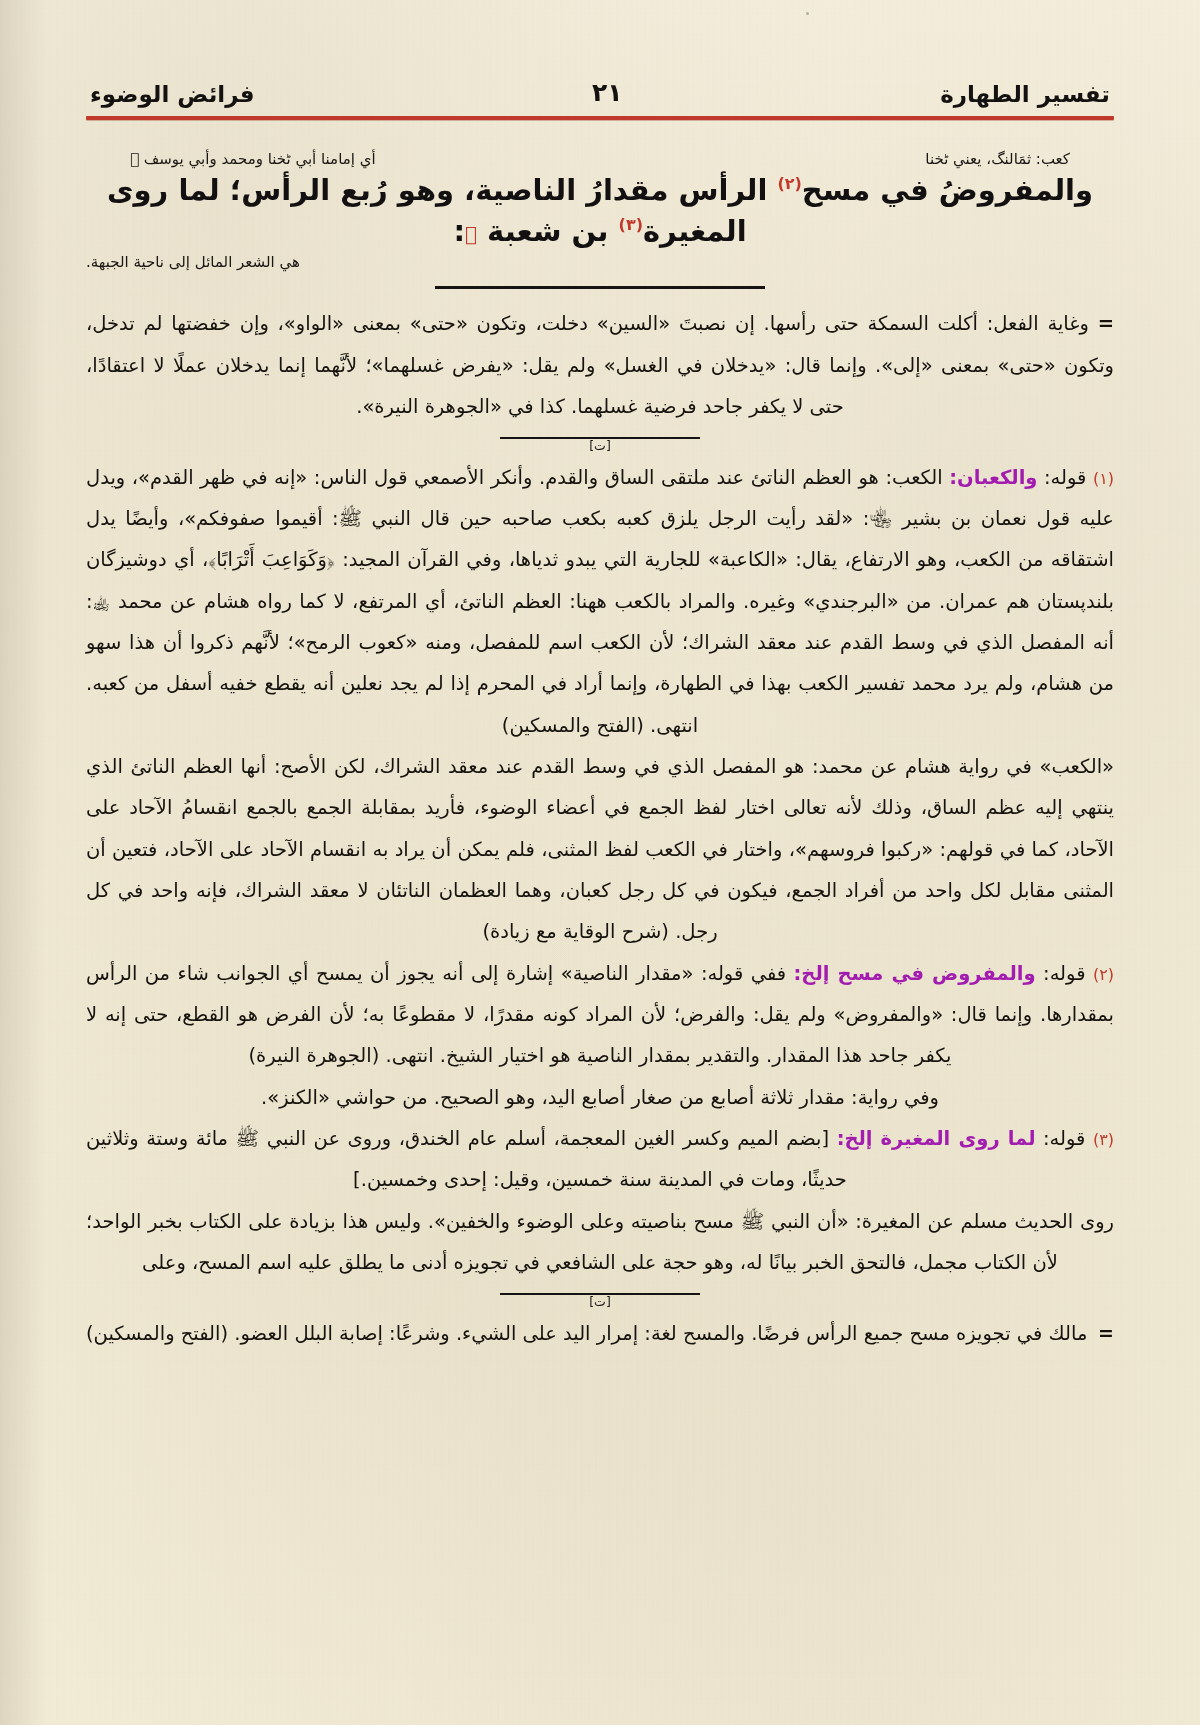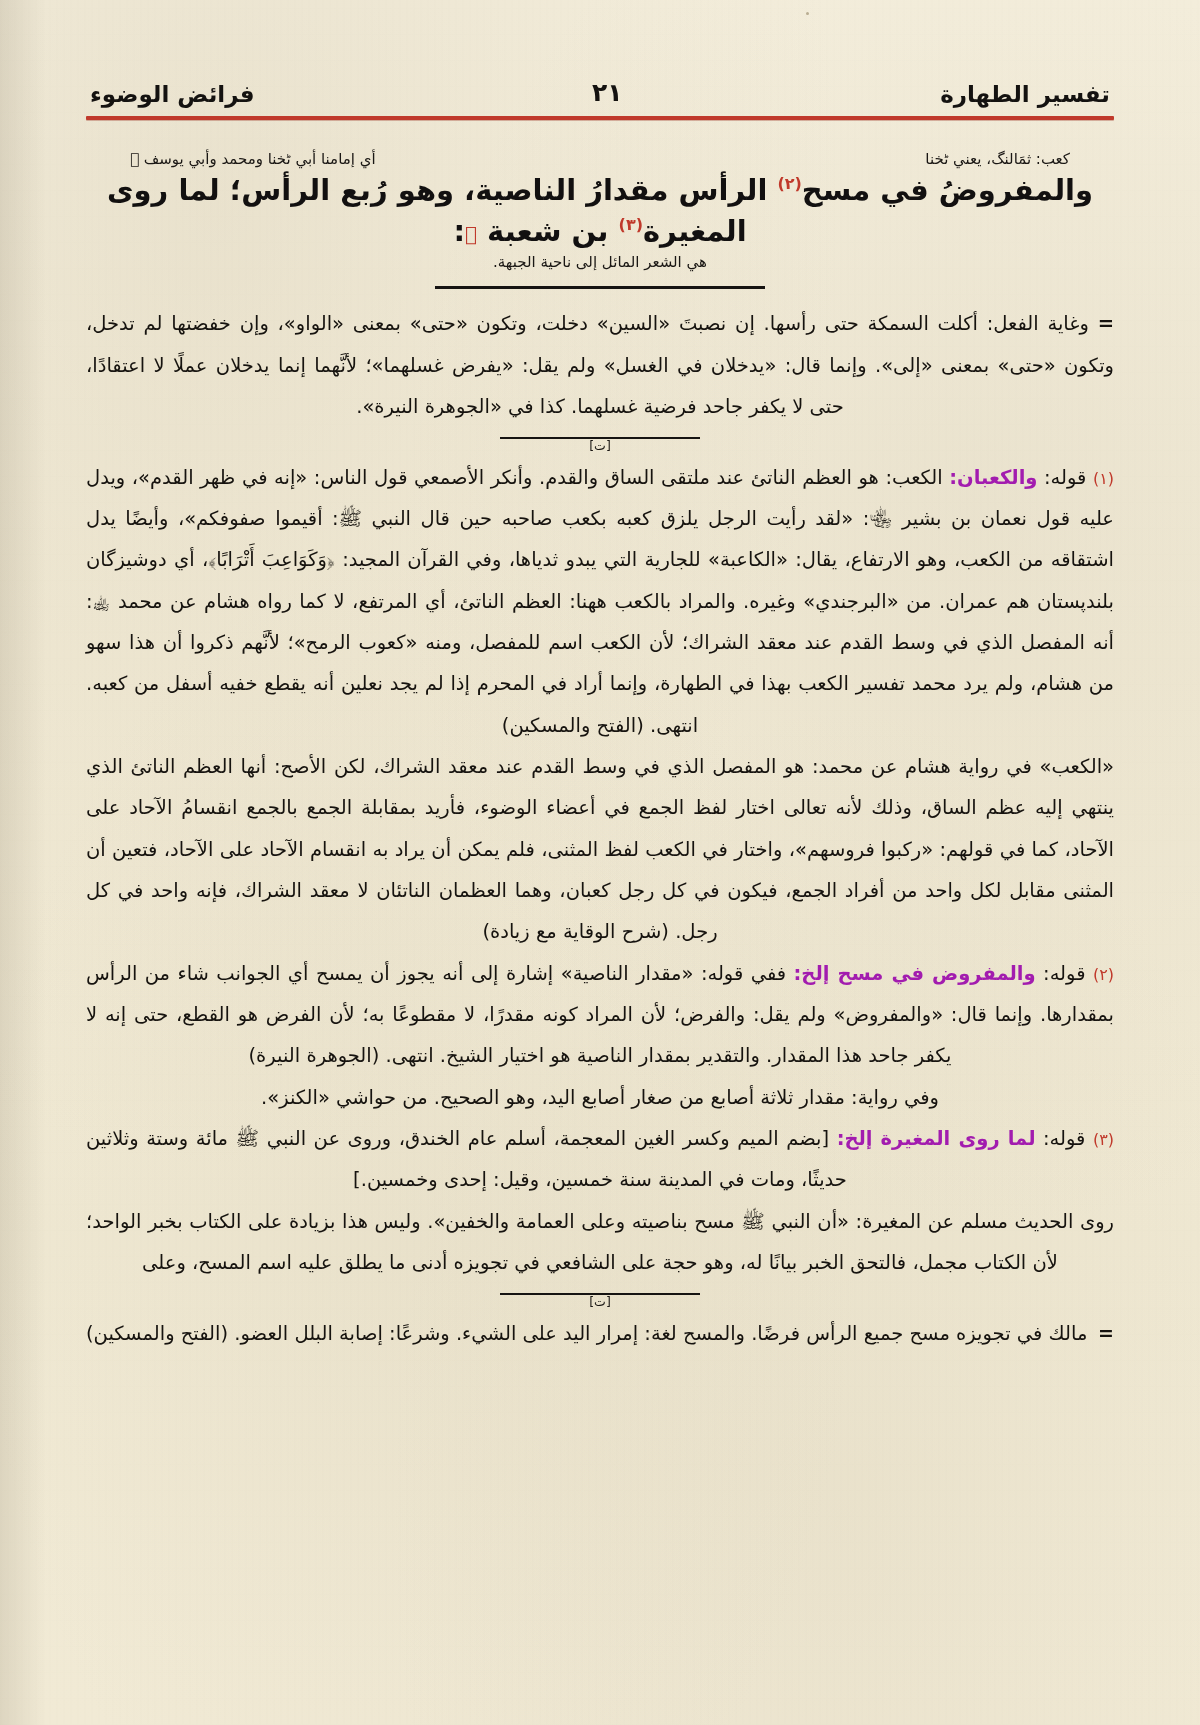--- a/index.html
+++ b/index.html
@@ -62,21 +62,21 @@
     vertical-align:super;
   }
   .honor{font-size:20px;color:#c0392b;}
 
   .gloss-row{
     display:flex;justify-content:space-between;align-items:baseline;
     font-size:15px;color:#1a1714;font-weight:400;
     margin-top:2px;padding:0 44px;line-height:1.3;
   }
   .gloss-center{
-    text-align:center;font-size:15px;color:#1a1714;
+    text-align:left;font-size:15px;color:#1a1714;
     margin-top:1px;line-height:1.3;
   }
 
   
   .rule-black{
     width:330px;height:3px;background:#161412;
     margin:14px auto 0 auto;
   }
 
   
@@ -148,21 +148,21 @@
     <p class="para"><span class="fnum">(١)</span> <span>قوله: </span><span class="lemma">والكعبان:</span><span> الكعب: هو العظم الناتئ عند ملتقى الساق والقدم. وأنكر الأصمعي قول الناس: «إنه في ظهر القدم»، ويدل عليه قول نعمان بن بشير ﵄: «لقد رأيت الرجل يلزق كعبه بكعب صاحبه حين قال النبي ﷺ: أقيموا صفوفكم»، وأيضًا يدل اشتقاقه من الكعب، وهو الارتفاع، يقال: «الكاعبة» للجارية التي يبدو ثدياها، وفي القرآن المجيد: ﴿وَكَوَاعِبَ أَتْرَابًا﴾، أي دوشيزگان بلندپستان هم عمران. من «البرجندي» وغيره. والمراد بالكعب ههنا: العظم الناتئ، أي المرتفع، لا كما رواه هشام عن محمد ﵀: أنه المفصل الذي في وسط القدم عند معقد الشراك؛ لأن الكعب اسم للمفصل، ومنه «كعوب الرمح»؛ لأنَّهم ذكروا أن هذا سهو من هشام، ولم يرد محمد تفسير الكعب بهذا في الطهارة، وإنما أراد في المحرم إذا لم يجد نعلين أنه يقطع خفيه أسفل من كعبه. انتهى. (الفتح والمسكين)</span></p>
 
     <p class="para">«الكعب» في رواية هشام عن محمد: هو المفصل الذي في وسط القدم عند معقد الشراك، لكن الأصح: أنها العظم الناتئ الذي ينتهي إليه عظم الساق، وذلك لأنه تعالى اختار لفظ الجمع في أعضاء الوضوء، فأريد بمقابلة الجمع بالجمع انقسامُ الآحاد على الآحاد، كما في قولهم: «ركبوا فروسهم»، واختار في الكعب لفظ المثنى، فلم يمكن أن يراد به انقسام الآحاد على الآحاد، فتعين أن المثنى مقابل لكل واحد من أفراد الجمع، فيكون في كل رجل كعبان، وهما العظمان الناتئان لا معقد الشراك، فإنه واحد في كل رجل. (شرح الوقاية مع زيادة)</p>
 
     <p class="para"><span class="fnum">(٢)</span> <span>قوله: </span><span class="lemma">والمفروض في مسح إلخ:</span><span> ففي قوله: «مقدار الناصية» إشارة إلى أنه يجوز أن يمسح أي الجوانب شاء من الرأس بمقدارها. وإنما قال: «والمفروض» ولم يقل: والفرض؛ لأن المراد كونه مقدرًا، لا مقطوعًا به؛ لأن الفرض هو القطع، حتى إنه لا يكفر جاحد هذا المقدار. والتقدير بمقدار الناصية هو اختيار الشيخ. انتهى. (الجوهرة النيرة)</span></p>
 
     <p class="para">وفي رواية: مقدار ثلاثة أصابع من صغار أصابع اليد، وهو الصحيح. من حواشي «الكنز».</p>
 
     <p class="para"><span class="fnum">(٣)</span> <span>قوله: </span><span class="lemma">لما روى المغيرة إلخ:</span><span> [بضم الميم وكسر الغين المعجمة، أسلم عام الخندق، وروى عن النبي ﷺ مائة وستة وثلاثين حديثًا، ومات في المدينة سنة خمسين، وقيل: إحدى وخمسين.]</span></p>
 
-    <p class="para">روى الحديث مسلم عن المغيرة: «أن النبي ﷺ مسح بناصيته وعلى العمامة والخفين». وليس هذا بزيادة على الكتاب بخبر الواحد؛ لأن الكتاب مجمل، فالتحق الخبر بيانًا له، وهو حجة على الشافعي في تجويزه أدنى ما يطلق عليه اسم المسح، وعلى</p>
+    <p class="para">روى الحديث مسلم عن المغيرة: «أن النبي ﷺ مسح بناصيته وعلى الوضوء والخفين». وليس هذا بزيادة على الكتاب بخبر الواحد؛ لأن الكتاب مجمل، فالتحق الخبر بيانًا له، وهو حجة على الشافعي في تجويزه أدنى ما يطلق عليه اسم المسح، وعلى</p>
 
     <div class="tag-rule"></div>
     <div class="tag-t">[ت]</div>
 
     <div class="last-line">
       <span class="mark-left">=</span>
       <span>مالك في تجويزه مسح جميع الرأس فرضًا. والمسح لغة: إمرار اليد على الشيء. وشرعًا: إصابة البلل العضو. (الفتح والمسكين)</span>
     </div>
   </div>
 </div>

